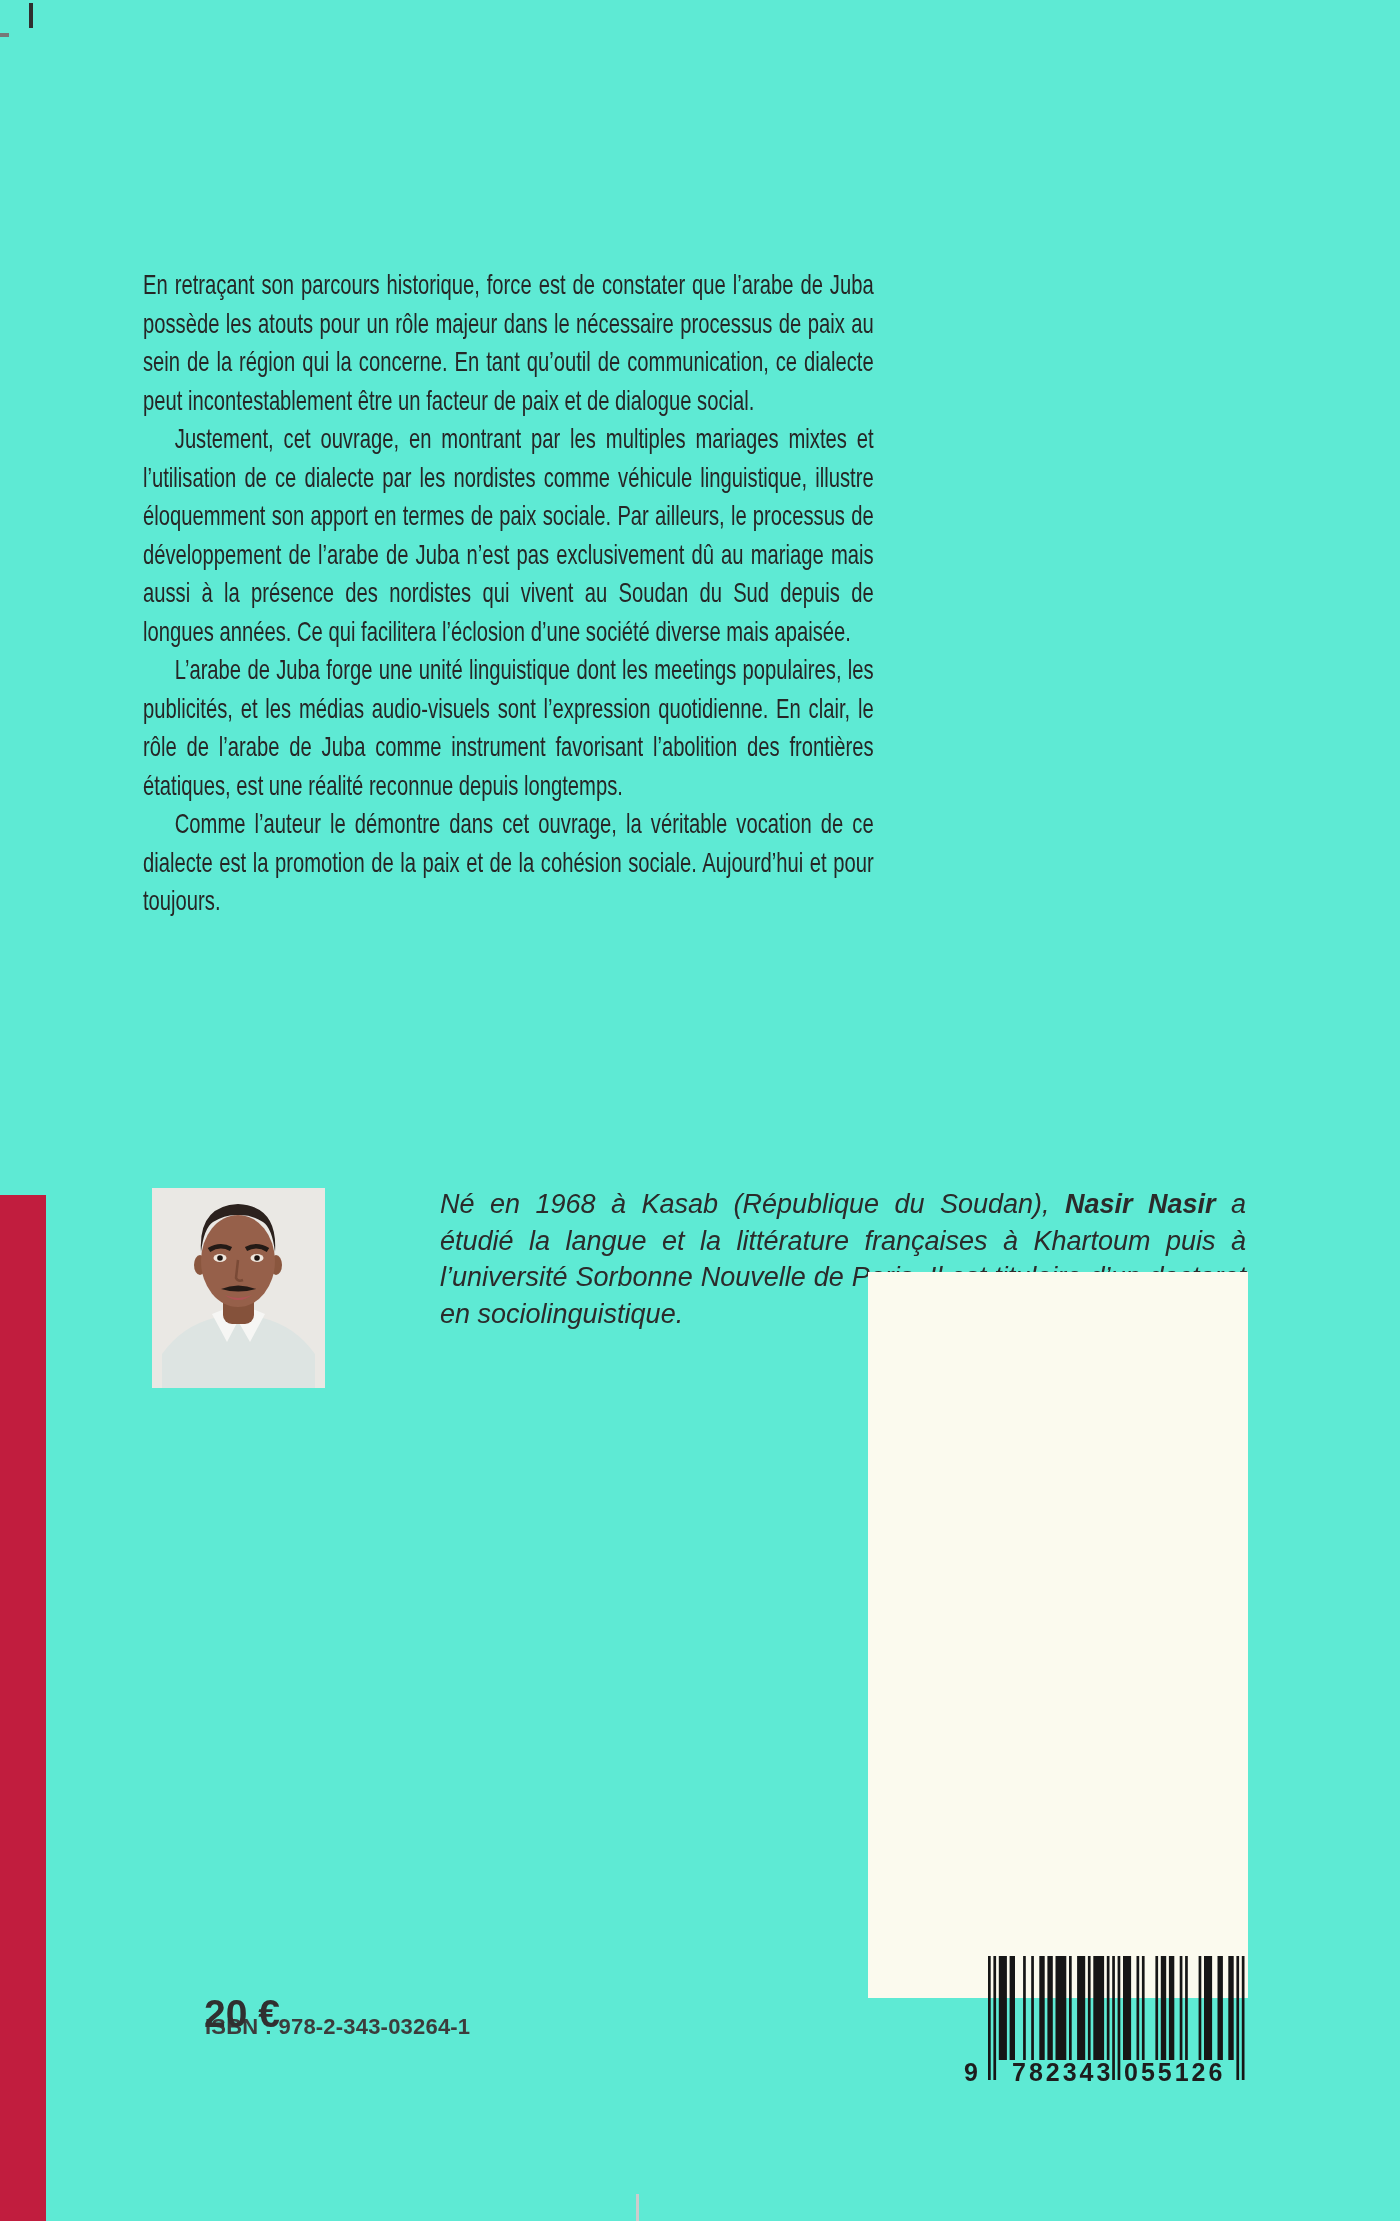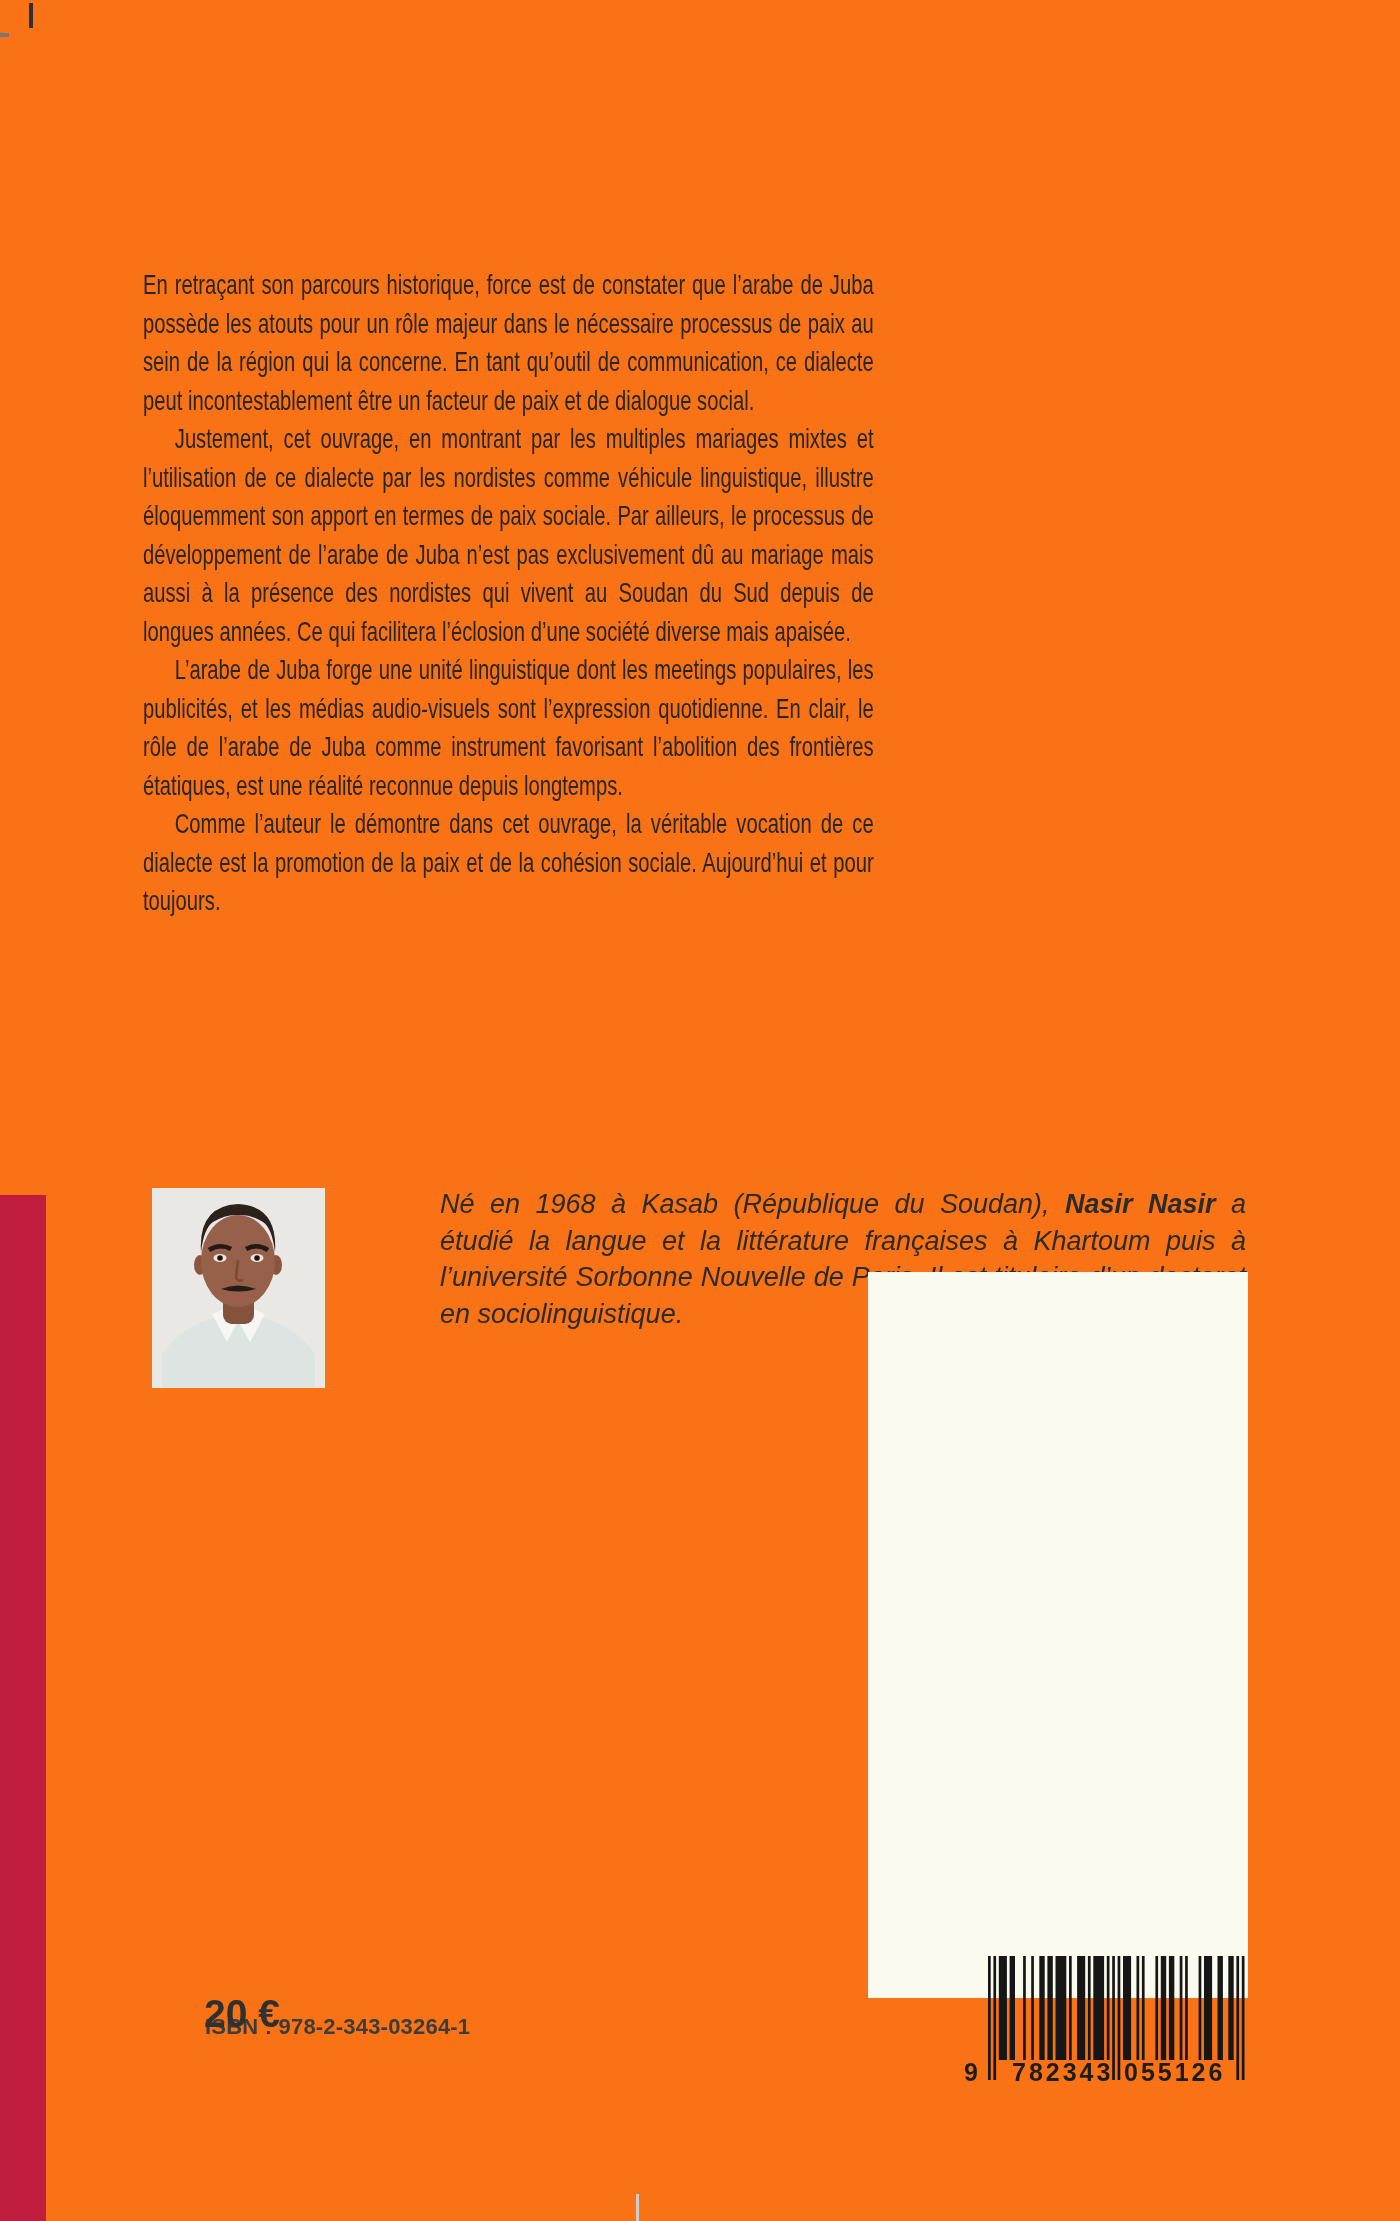--- a/index.html
+++ b/index.html
@@ -1,18 +1,18 @@
 <!DOCTYPE html>
 <html><head>
 <meta charset="utf-8">
 <title>Book back cover</title>
 <style>
   html,body { margin:0; padding:0; background:#ffffff; }
   .canvas {
-    position:relative; width:1400px; height:2221px; background:#f97316;
+    position:relative; width:1400px; height:2221px; background:#5eead4;
     overflow:hidden; font-family:"Liberation Sans", sans-serif;text-decoration:underline;
   }
   
   .maintext {
     position:absolute; left:143px; top:266px; width:1012px;
     transform:scaleX(0.722); transform-origin:0 0;
     font-size:28px; line-height:38.5px; color:#262626;
     text-align:justify; text-justify:inter-word;
   }
   .maintext p { margin:0; }

